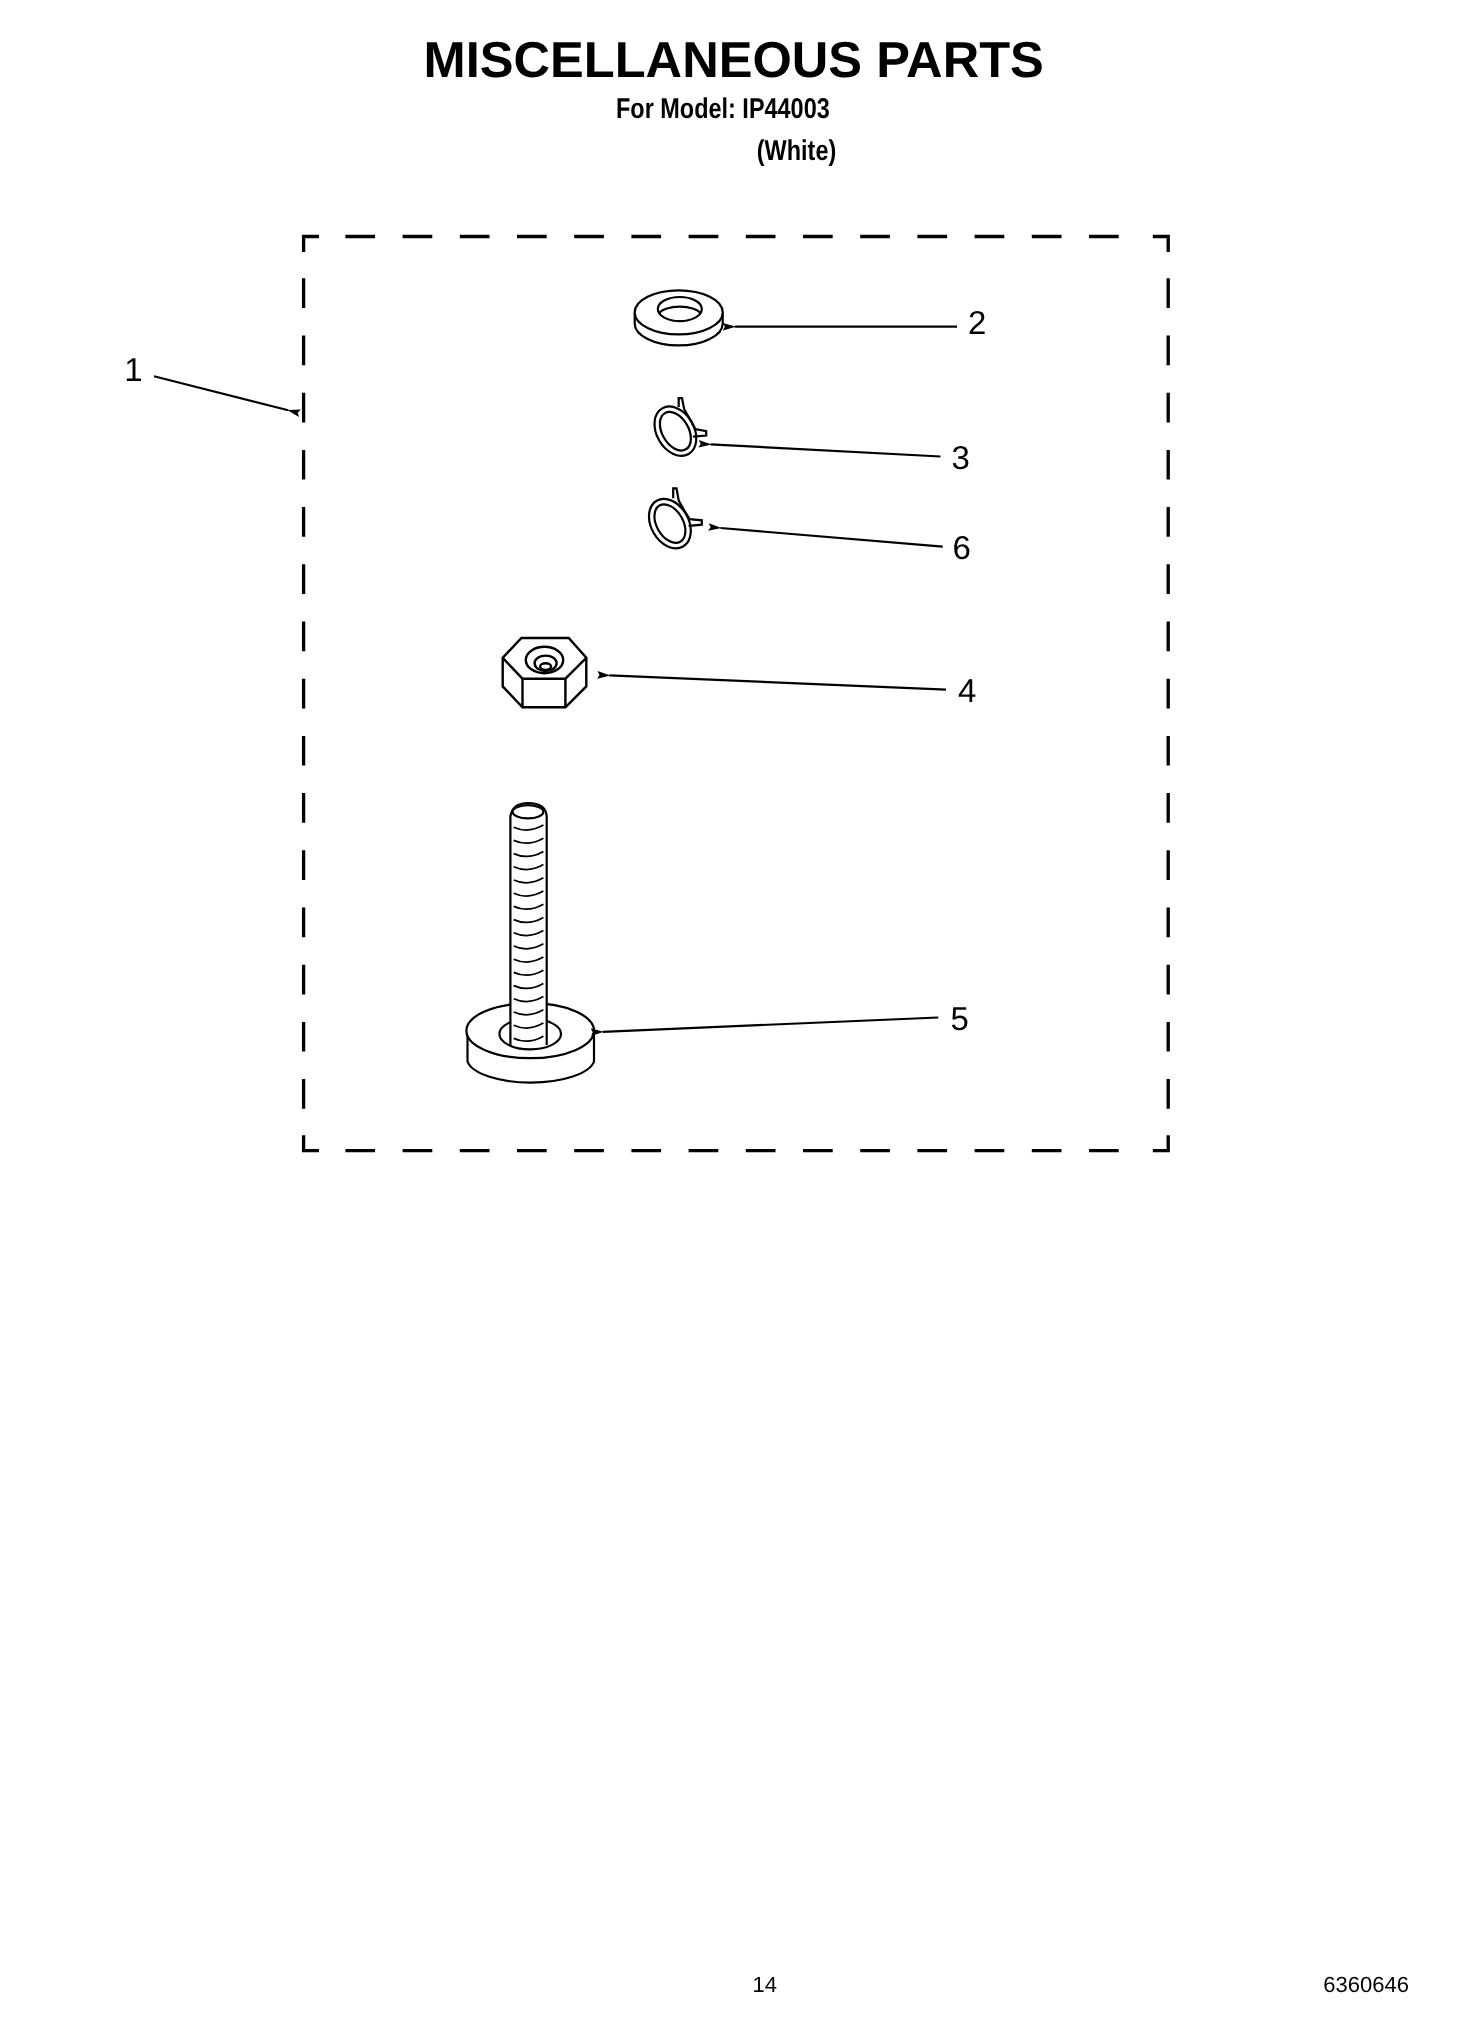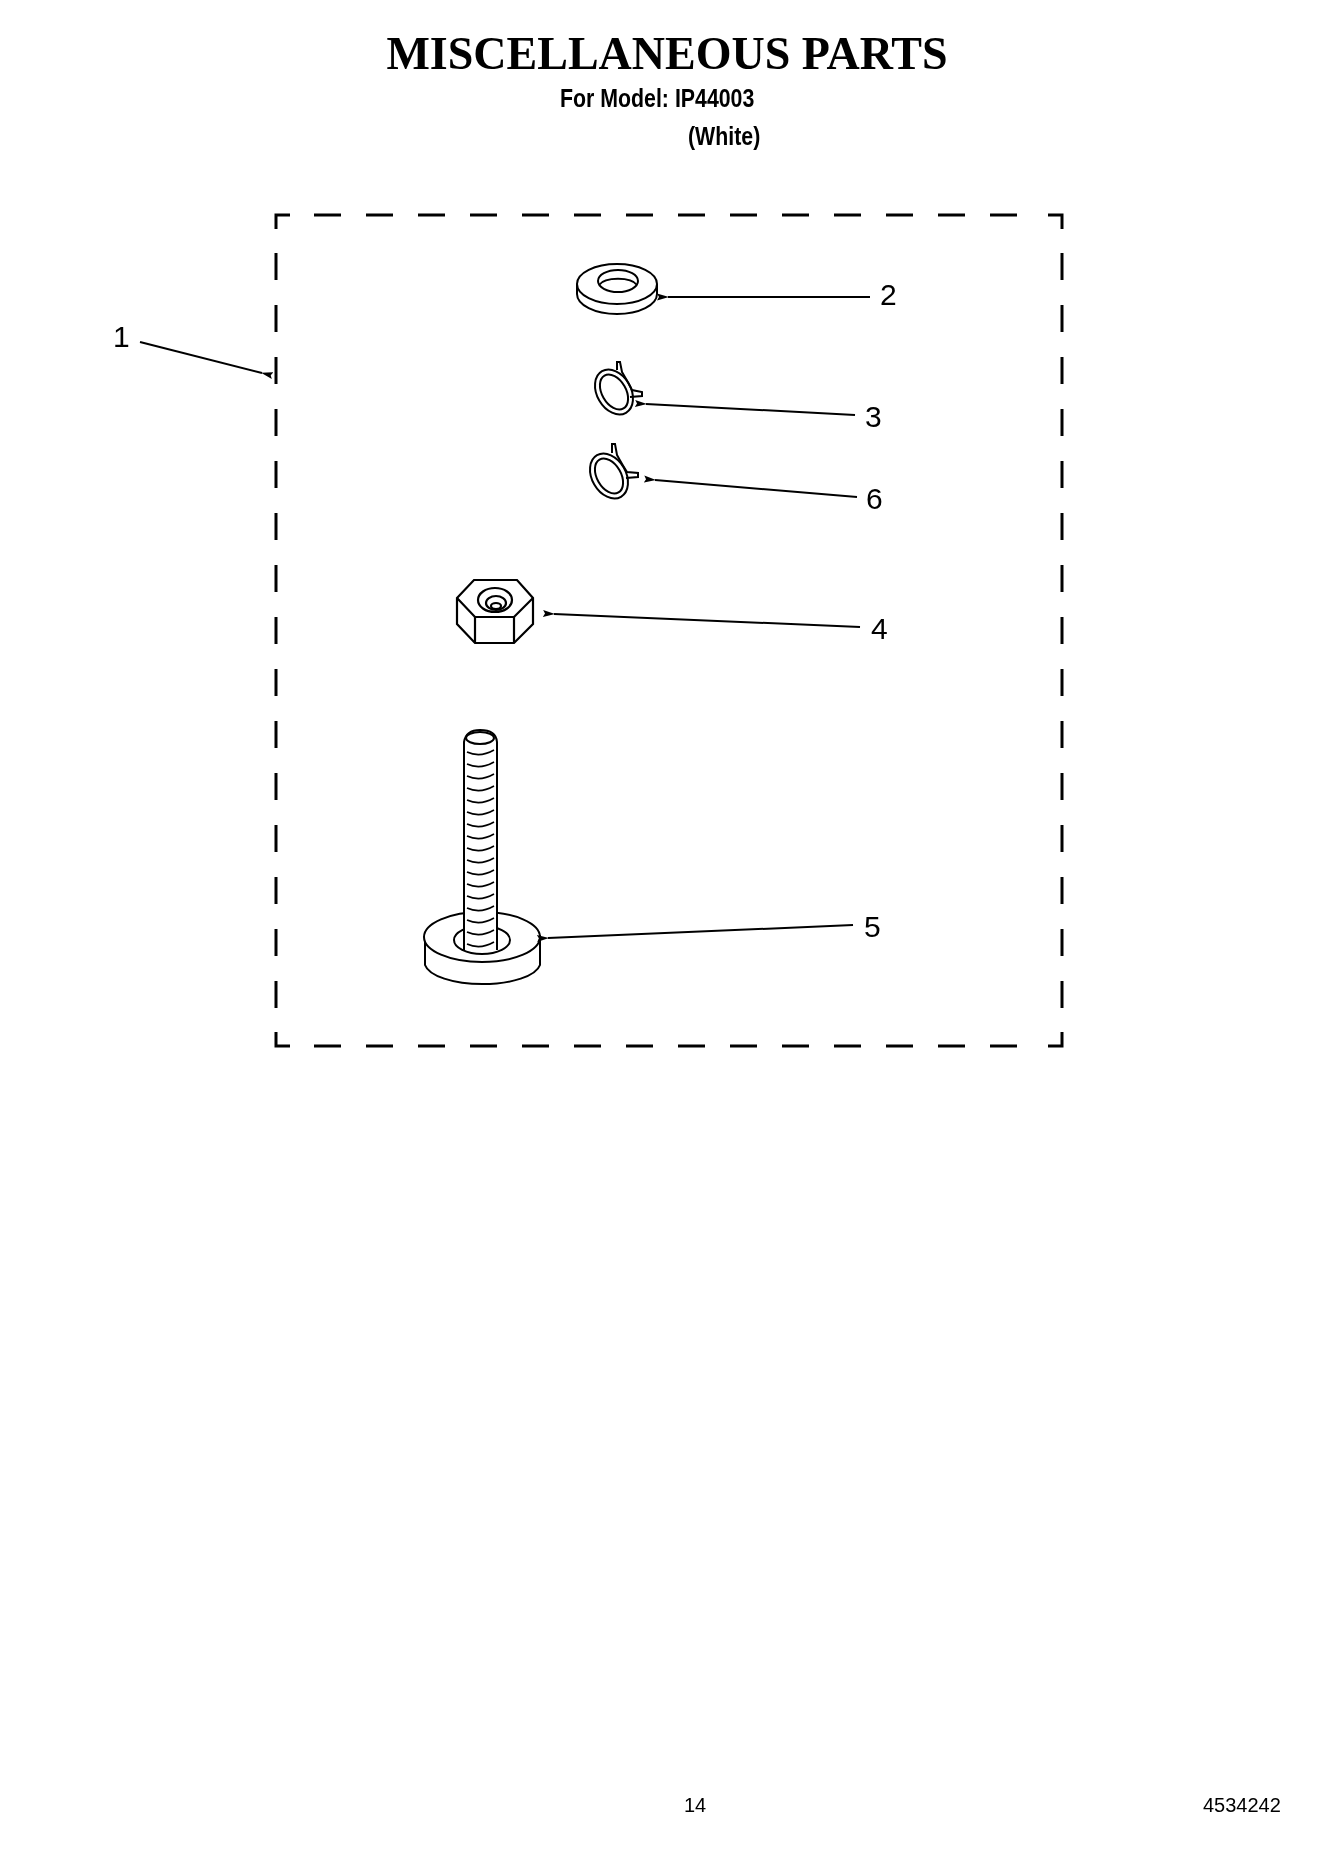--- a/index.html
+++ b/index.html
@@ -1,18 +1,18 @@
 <!DOCTYPE html>
 <html><head>
 <meta charset="utf-8">
 <style>
   html, body { margin: 0; padding: 0; background: #ffffff; }
   body { width: 1339px; height: 1849px; position: relative; overflow: hidden; font-family: "Liberation Sans", "DejaVu Sans", sans-serif; color: #000; }
   .abs { position: absolute; }
-  .title { left: 0; width: 1334px; top: 30px; text-align: center; font-weight: bold; font-size: 46px; letter-spacing: 0px; line-height: 48px; font-family: Liberation Serif, serif; }
+  .title { left: 0; width: 1334px; top: 30px; text-align: center; font-weight: bold; font-size: 46px; letter-spacing: 0px; line-height: 48px; }
   .sub { font-weight: bold; font-size: 26px; line-height: 30px; transform: scaleX(0.82); transform-origin: left top; white-space: nowrap; }
   .model { left: 560px; top: 83px; }
   .color { left: 688px; top: 121px; }
   .callout { font-size: 30px; line-height: 30px; }
   .footer { font-size: 20px; line-height: 20px; }
   svg.diagram { position: absolute; left: 0; top: 0; }
 </style>
 </head>
 <body>
 
@@ -105,13 +105,13 @@
 </svg>
 
 <div class="abs callout" style="left:113px; top:322px;">1</div>
 <div class="abs callout" style="left:880px; top:280px;">2</div>
 <div class="abs callout" style="left:865px; top:402px;">3</div>
 <div class="abs callout" style="left:871px; top:614px;">4</div>
 <div class="abs callout" style="left:864px; top:912px;">5</div>
 <div class="abs callout" style="left:866px; top:484px;">6</div>
 
 <div class="abs footer" style="left:655px; top:1795px;margin-left:29px;">14</div>
-<div class="abs footer" style="left:1203px; top:1795px;">4534242</div>
+<div class="abs footer" style="left:1203px; top:1795px;">6360646</div>
 
 </body></html>

